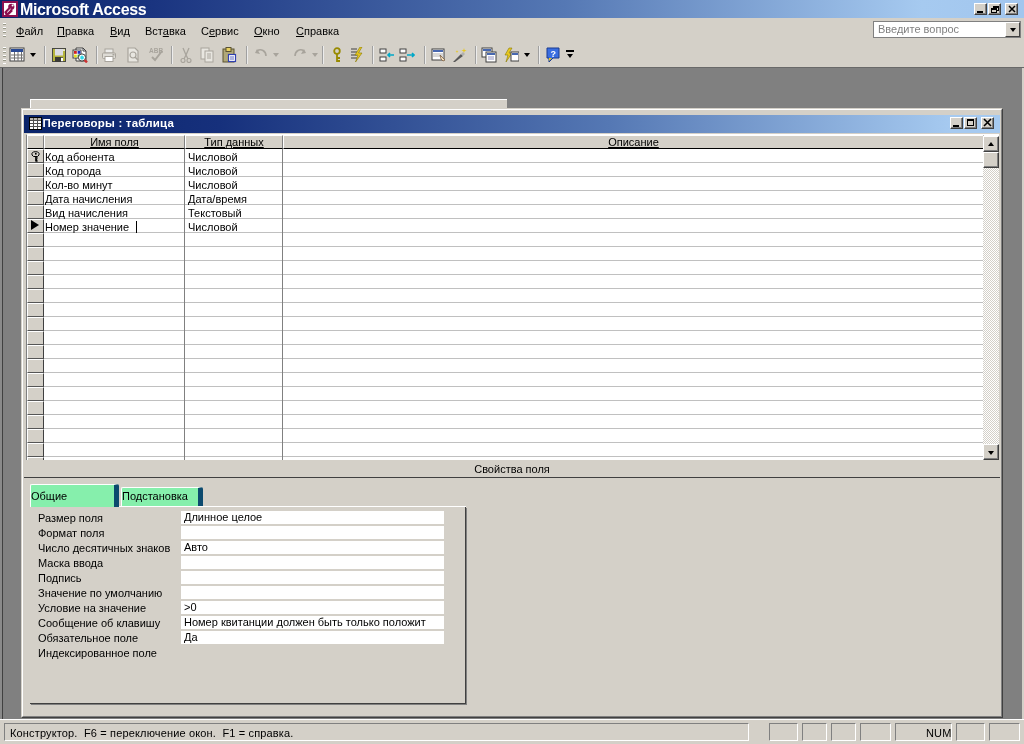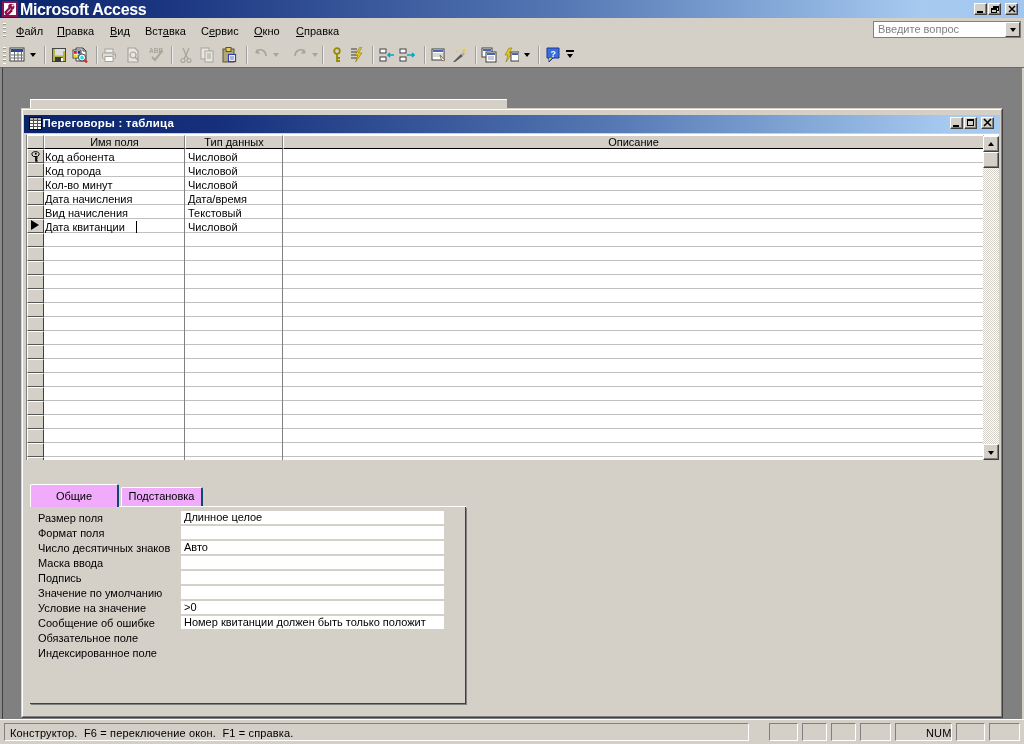--- a/index.html
+++ b/index.html
@@ -37,33 +37,33 @@
   border-top:1px solid #fff; border-left:1px solid #fff; border-right:1px solid #808080; border-bottom:1px solid #808080;
   padding:1px; }
 #dtitle { left:1px; top:5px; width:976px; height:18px;
   background:linear-gradient(to right,#0a246a 0%,#16307c 20%,#5578b4 60%,#a6caf0 95%,#a6caf0 100%); }
 #dtitle .txt { position:absolute; left:18.5px; top:2px; color:#fff; font-weight:bold; font-size:11.5px; letter-spacing:0.2px; }
 .dbtn { top:2px; width:13px; height:12px; background:#d4d0c8;
   border-top:1px solid #fff; border-left:1px solid #fff; border-right:1px solid #404040; border-bottom:1px solid #404040;
   box-shadow:inset -1px -1px 0 #808080; }
 
 #grid { left:3px; top:24px; width:973px; height:326px; background:#fff; border-top:1px solid #fff; border-left:1px solid #808080; }
-.hcell { top:0px; height:14px; background:#d4d0c8; border-top:1px solid #fff; border-left:1px solid #fff; border-right:1px solid #808080; border-bottom:1px solid #000; text-align:center; line-height:13px; }
+.hcell { top:0px; height:14px; background:#d4d0c8; border-top:1px solid #fff; border-left:1px solid #fff; border-right:1px solid #808080; border-bottom:1px solid #000; text-align:center; line-height:13px;text-decoration:underline; }
 #rows { left:0px; top:14px; width:957px; height:311px;
   background:repeating-linear-gradient(to bottom,#fff 0 13px,#c0c0c0 13px 14px); }
 .vline { top:14px; width:1px; height:311px; background:#808080; }
 .selcell { left:0px; width:17px; height:14px; background:#d4d0c8; border-top:1px solid #fff; border-left:1px solid #fff; border-right:1.5px solid #404040; border-bottom:1.5px solid #555; }
 .rt { font-size:11px; }
 
 #vsb { left:956px; top:1px; width:16px; height:324px; background-color:#fff; background-image:linear-gradient(45deg,#d4d0c8 25%,transparent 25%,transparent 75%,#d4d0c8 75%),linear-gradient(45deg,#d4d0c8 25%,transparent 25%,transparent 75%,#d4d0c8 75%); background-size:2px 2px; background-position:0 0,1px 1px; }
 .sbtn { left:0; width:16px; height:16px; background:#d4d0c8; border-top:1px solid #fff; border-left:1px solid #fff; border-right:1px solid #404040; border-bottom:1px solid #404040; box-shadow:inset -1px -1px 0 #808080; }
 
 #propbar { left:1px; top:350px; width:976px; height:18px; background:#d4d0c8; text-align:center; line-height:19px; border-bottom:1px solid #404040; }
 
-.tab { background:#f0abfc; border-top:1px solid #fff; border-left:1px solid #fff; border-right:2px solid #0c4a6e; border-top-left-radius:2px; border-top-right-radius:2px; text-align:center; }
+.tab { background:#86efac; border-top:1px solid #fff; border-left:1px solid #fff; border-right:5px solid #0c4a6e; border-top-left-radius:2px; border-top-right-radius:2px; }
 #proppane { left:7px; top:397px; width:436px; height:197px; background:#d4d0c8;
   border-right:1px solid #404040; border-bottom:1px solid #404040; box-shadow:1px 1px 0 #808080; }
 .plabel { left:8px; font-size:11px; }
 .pfield { left:151px; width:263px; height:13px; background:#fff; font-size:11px; padding-left:3px; line-height:13px; }
 #helppane { left:449px; top:375px; width:523px; height:219px; background:#d4d0c8; border:1px solid #808080; }
 #helptext { left:2px; top:98px; width:503px; text-align:center; color:#1515c8; line-height:15px; }
 
 #statusbar { left:0; top:719px; width:1024px; height:25px; background:#d4d0c8; border-top:1px solid #fff; }
 .spanel { top:3px; height:18px; border:1px solid #808080; border-right-color:#fff; border-bottom-color:#fff; }
 .stext { top:7px; font-size:11px; letter-spacing:0.15px; }
@@ -312,58 +312,60 @@
             <span class="rt abs" style="left:18px;top:15.5px">Код абонента</span>
             <span class="rt abs" style="left:161px;top:15.5px">Числовой</span>
             <span class="rt abs" style="left:18px;top:29.5px">Код города</span>
             <span class="rt abs" style="left:161px;top:29.5px">Числовой</span>
             <span class="rt abs" style="left:18px;top:43.5px">Кол-во минут</span>
             <span class="rt abs" style="left:161px;top:43.5px">Числовой</span>
             <span class="rt abs" style="left:18px;top:57.5px">Дата начисления</span>
             <span class="rt abs" style="left:161px;top:57.5px">Дата/время</span>
             <span class="rt abs" style="left:18px;top:71.5px">Вид начисления</span>
             <span class="rt abs" style="left:161px;top:71.5px">Текстовый</span>
-            <span class="rt abs" style="left:18px;top:85.5px">Дата квитанции</span>
+            <span class="rt abs" style="left:18px;top:85.5px">Номер значение</span>
             <span class="rt abs" style="left:161px;top:85.5px">Числовой</span>
             <div class="abs" style="left:109px;top:85.5px;width:1px;height:12px;background:#000"></div>
           </div>
 
         <div id="vsb" class="abs">
           <div class="sbtn abs" style="top:0">
               <div class="abs" style="left:4px;top:5px;width:0;height:0;border-left:3.5px solid transparent;border-right:3.5px solid transparent;border-bottom:4.5px solid #000"></div>
             </div>
           <div class="sbtn abs" style="top:16px;height:16px;"></div>
           <div class="sbtn abs" style="top:308px">
               <div class="abs" style="left:4px;top:6px;width:0;height:0;border-left:3.5px solid transparent;border-right:3.5px solid transparent;border-top:4.5px solid #000"></div>
             </div>
         </div>
       </div>
+      <div id="propbar" class="abs">Свойства поля</div>
 
       <div class="tab abs" style="left:7px;top:374px;width:89px;height:24px;line-height:22px">Общие</div>
       <div class="tab abs" style="left:98px;top:377px;width:82px;height:19px;line-height:17px">Подстановка</div>
       <div class="abs" style="left:96px;top:396px;width:347px;height:1px;background:#fff"></div>
 
       <div id="proppane" class="abs">
           <span class="plabel abs" style="top:5px">Размер поля</span>
           <div class="pfield abs" style="top:4px">Длинное целое</div>
           <span class="plabel abs" style="top:20px">Формат поля</span>
           <div class="pfield abs" style="top:19px"></div>
           <span class="plabel abs" style="top:35px">Число десятичных знаков</span>
           <div class="pfield abs" style="top:34px">Авто</div>
           <span class="plabel abs" style="top:50px">Маска ввода</span>
           <div class="pfield abs" style="top:49px"></div>
           <span class="plabel abs" style="top:65px">Подпись</span>
           <div class="pfield abs" style="top:64px"></div>
           <span class="plabel abs" style="top:80px">Значение по умолчанию</span>
           <div class="pfield abs" style="top:79px"></div>
           <span class="plabel abs" style="top:95px">Условие на значение</span>
           <div class="pfield abs" style="top:94px">&gt;0</div>
-          <span class="plabel abs" style="top:110px">Сообщение об ошибке</span>
+          <span class="plabel abs" style="top:110px">Сообщение об клавишу</span>
           <div class="pfield abs" style="top:109px">Номер квитанции должен быть только положит</div>
           <span class="plabel abs" style="top:125px">Обязательное поле</span>
+          <div class="pfield abs" style="top:124px">Да</div>
           <span class="plabel abs" style="top:140px">Индексированное поле</span>
         </div>
 
     </div>
   </div>
 </div>
 
 <div id="statusbar" class="abs">
   <div class="spanel abs" style="left:4px;width:745px"></div>
   <span class="stext abs" style="left:10px">Конструктор.&nbsp; F6 = переключение окон.&nbsp; F1 = справка.</span>

